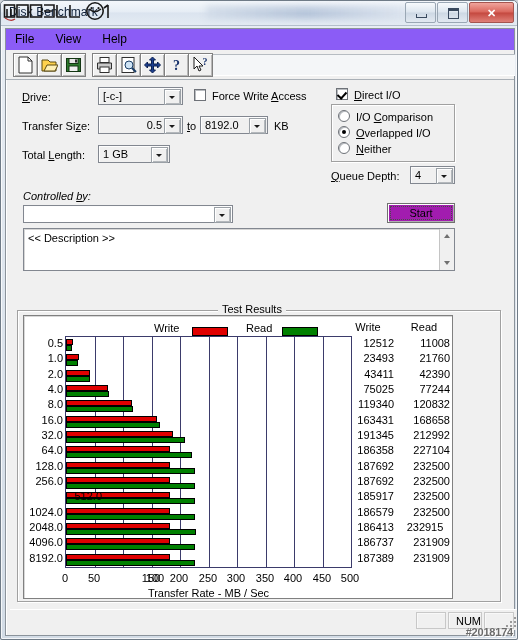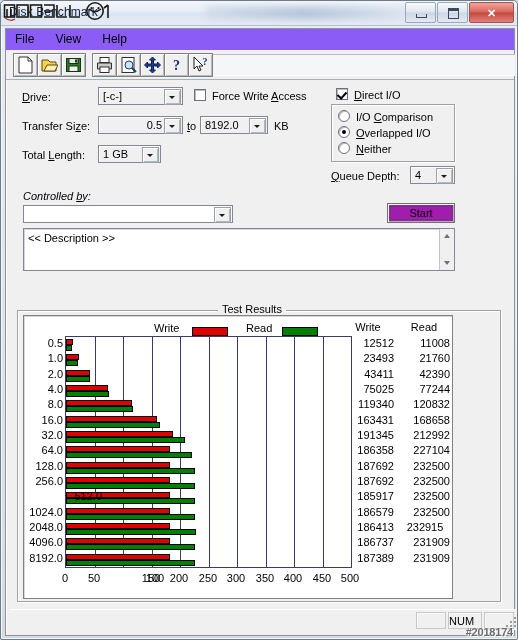--- a/index.html
+++ b/index.html
@@ -423,21 +423,21 @@
     left: 6px; top: 4px;
     font-size: 11px;
   }
   .status-ind {
     position: absolute;
     top: 2px; height: 17px;
     box-sizing: border-box;
     border: 1px solid #c8c8c8;
     box-shadow: inset 1px 1px 0 #f8f8f8;
     font-size: 11px;
-    text-align: left;
+    text-align: right;
     padding-top: 2px;
   }
   #grip {
     position: absolute;
     right: 2px; bottom: 1px;
     width: 14px; height: 14px;
   }
   #grip i {
     position: absolute;
     display: block;
@@ -601,21 +601,21 @@
       <div class="radio" style="left:332px; top:81px;"></div>
       <div class="lbl" style="left:350px; top:82px;">I/O <u>C</u>omparison</div>
       <div class="radio on" style="left:332px; top:97px;"></div>
       <div class="lbl" style="left:350px; top:98px;"><u>O</u>verlapped I/O</div>
       <div class="radio" style="left:332px; top:113px;"></div>
       <div class="lbl" style="left:350px; top:114px;"><u>N</u>either</div>
 
       <div class="lbl" style="left:16px; top:120px;">
         Total <u>L</u>ength:
       </div>
-      <div class="combo" style="left:92px; top:116px; width:63px;">
+      <div class="combo" style="left:92px; top:116px; width:72px;">
         <span class="ctext">1 GB</span>
         <span class="arrow"></span>
       </div>
 
       <div class="lbl" style="left:325px; top:141px;">
         <u>Q</u>ueue Depth:
       </div>
       <div class="combo" style="left:404px; top:137px; width:45px;">
         <span class="ctext">4</span>
         <span class="arrow"></span>
@@ -721,20 +721,21 @@
           <div class="xtick" style="left: 83px; top: 256px; margin-left: 33px;">100</div>
           <div class="xtick" style="left: 112px; top: 256px;">150</div>
           <div class="xtick" style="left: 140px; top: 256px;">200</div>
           <div class="xtick" style="left: 169px; top: 256px;">250</div>
           <div class="xtick" style="left: 197px; top: 256px;">300</div>
           <div class="xtick" style="left: 226px; top: 256px;">350</div>
           <div class="xtick" style="left: 254px; top: 256px;">400</div>
           <div class="xtick" style="left: 283px; top: 256px;">450</div>
           <div class="xtick" style="left: 311px; top: 256px;">500</div>
         </div>
+      <div id="xaxis-title" style="left: 41px; width: 287px; top: 271px;">Transfer Rate - MB / Sec</div>
       <div id="numbers">
           <div class="numcell" style="left: 320px; top: 21px;">12512</div>
           <div class="numcell" style="left: 376px; top: 21px;">11008</div>
           <div class="numcell" style="left: 320px; top: 36px;">23493</div>
           <div class="numcell" style="left: 376px; top: 36px;">21760</div>
           <div class="numcell" style="left: 320px; top: 52px;">43411</div>
           <div class="numcell" style="left: 376px; top: 52px;">42390</div>
           <div class="numcell" style="left: 320px; top: 67px;">75025</div>
           <div class="numcell" style="left: 376px; top: 67px;">77244</div>
           <div class="numcell" style="left: 320px; top: 82px;">119340</div>

